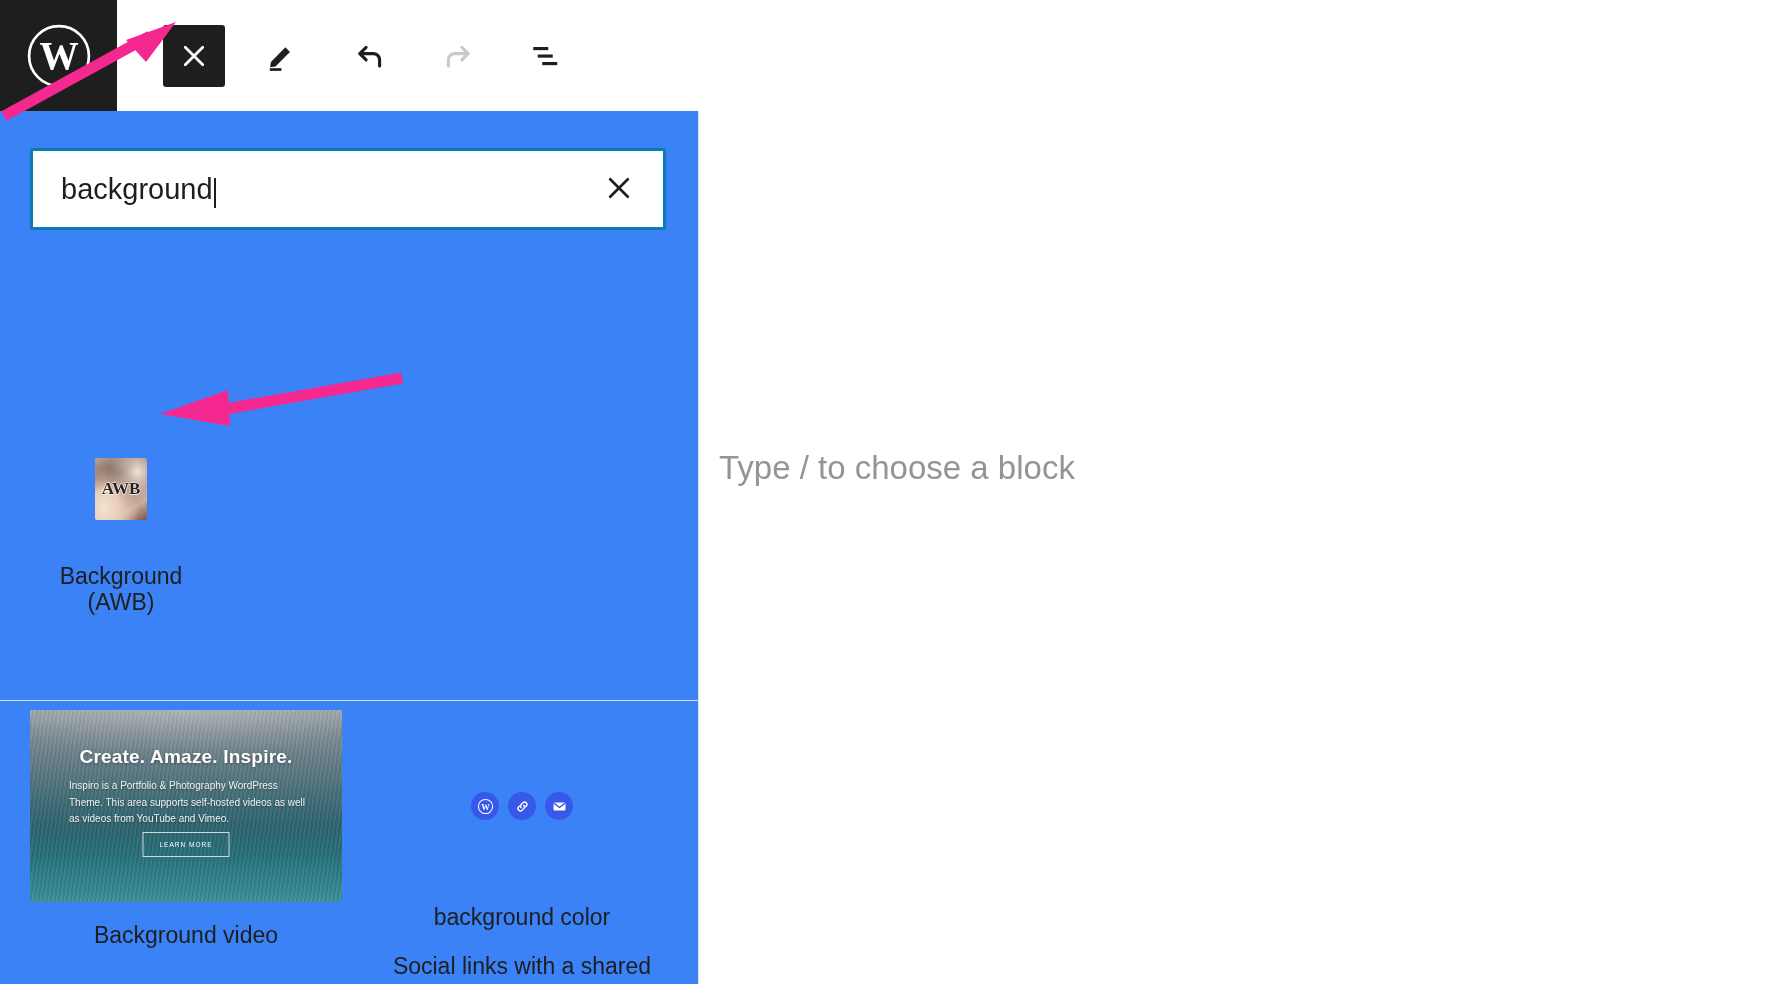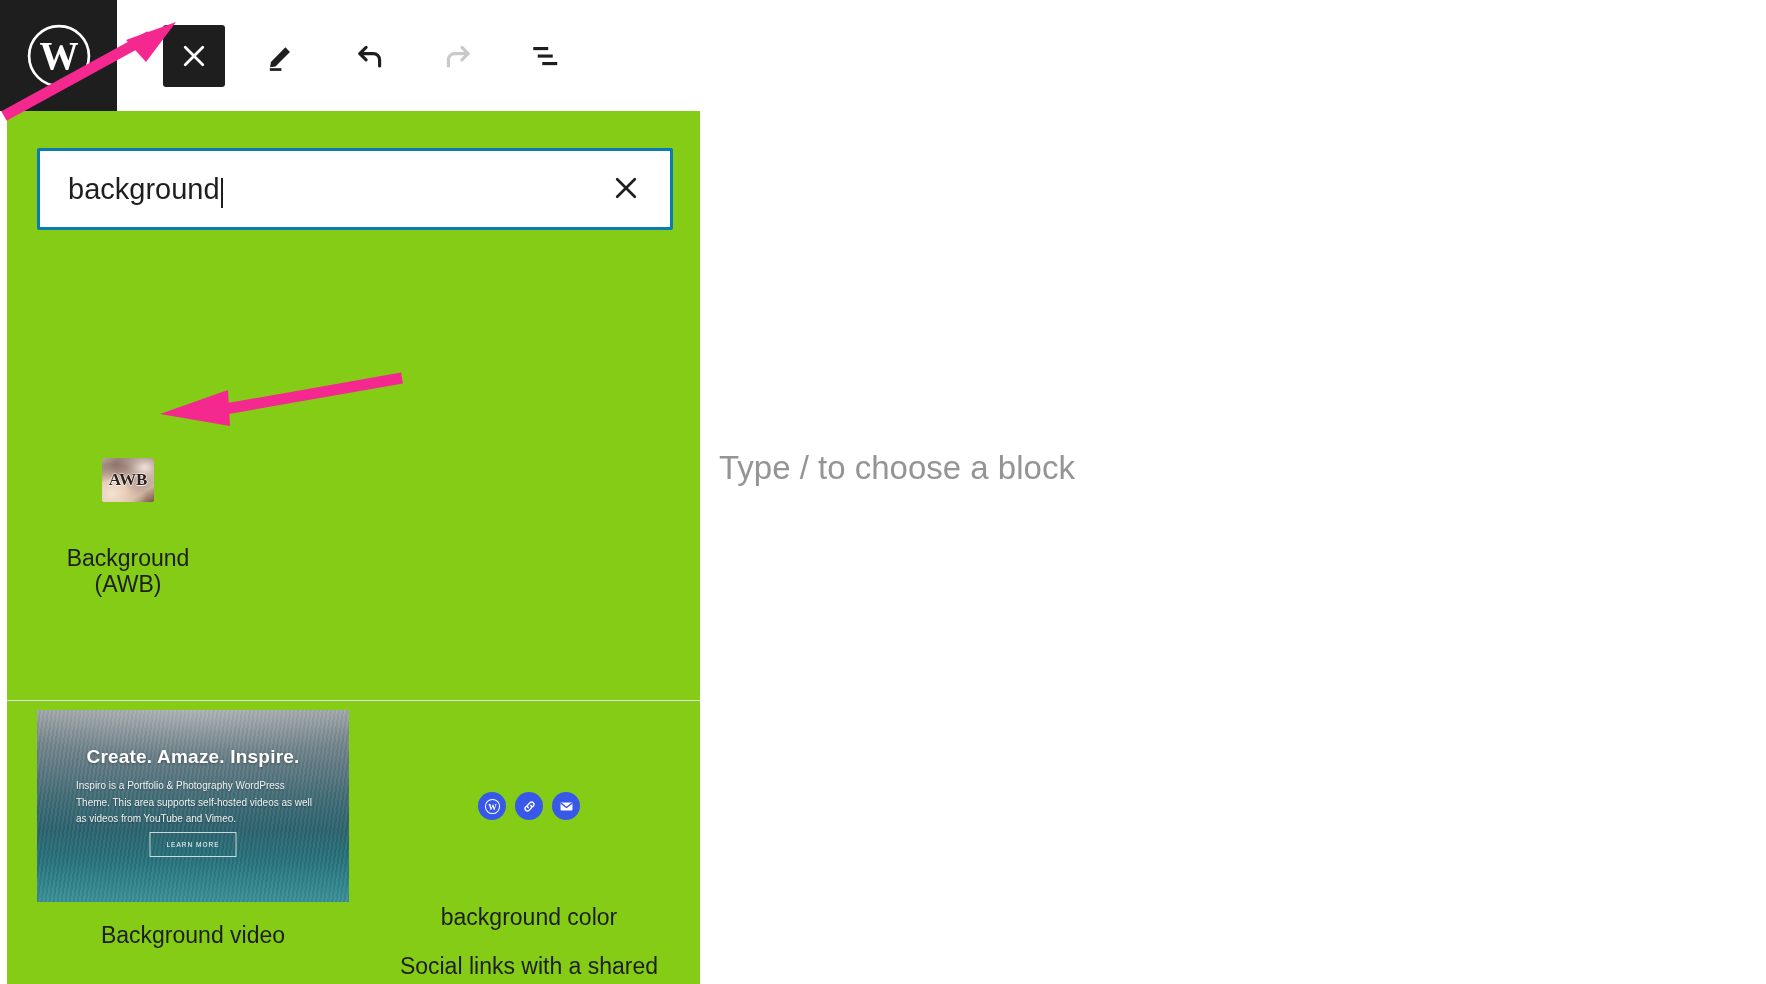--- a/index.html
+++ b/index.html
@@ -42,23 +42,23 @@
     background: transparent; border: none; padding: 0;
   }
   .tb-btn.dark {
     background: #1e1e1e;
     border-radius: 3px;
   }
   .tb-btn svg { display: block; }
 
   
   .inserter {
-    position: absolute; left: 7px; top: 111px;
+    position: absolute; left: 0; top: 111px;
     width: 699px; height: 873px;
-    background: #84cc16;
+    background: #3b82f6;
     border-right: 1px solid #e0e0e0;
     overflow: hidden;
   }
   .search-wrap {
     position: absolute; left: 30px; top: 37px;
     width: 636px; height: 82px;
   }
   .search-box {
     position: relative;
     width: 636px; height: 82px;
@@ -106,21 +106,21 @@
     line-height: 1.12;
     font-weight: 400;
   }
 
   
   .awb-item {
     position: absolute; left: 56px; top: 17px;
     width: 130px;
   }
   .awb-thumb {
-    width: 52px; height: 44px;
+    width: 52px; height: 62px;
     margin: 0 auto 44px auto;
     border-radius: 2px;
     position: relative;
     overflow: hidden;
     background:
       radial-gradient(ellipse at 18% 82%, #f3e2d2 0%, #e7cdb8 26%, rgba(231,205,184,0) 58%),
       radial-gradient(ellipse at 82% 22%, #efe3d8 0%, rgba(239,227,216,0) 48%),
       linear-gradient(150deg, #b9a79c 0%, #6e4f47 34%, #8a6257 56%, #c9ad9c 78%, #7a5349 100%);
   }
   .awb-thumb .awb-text {

